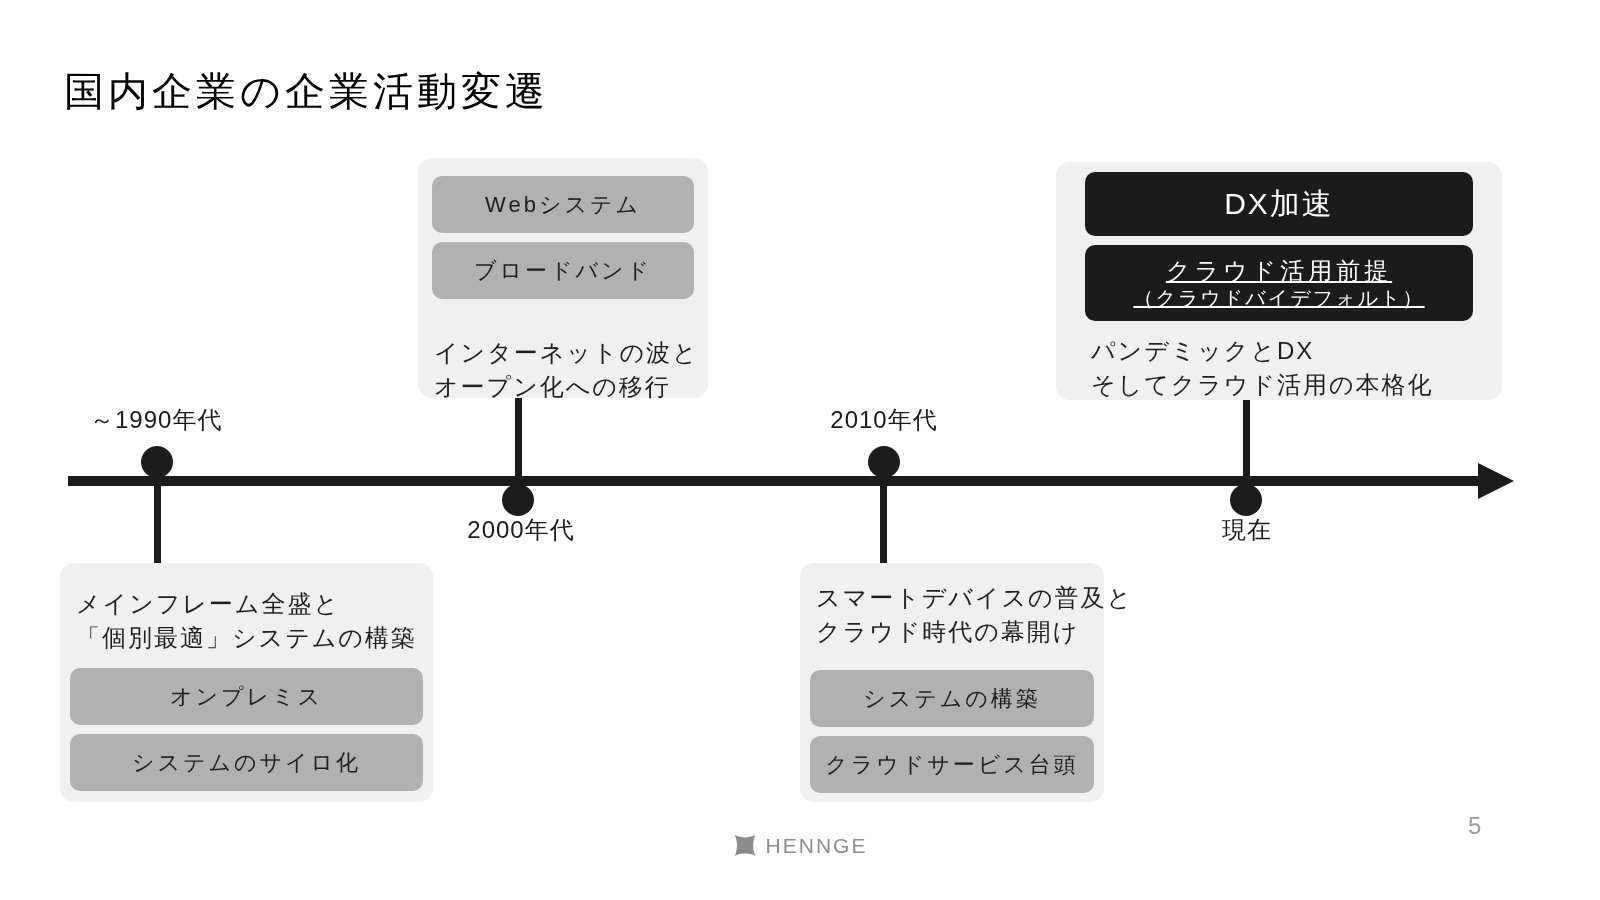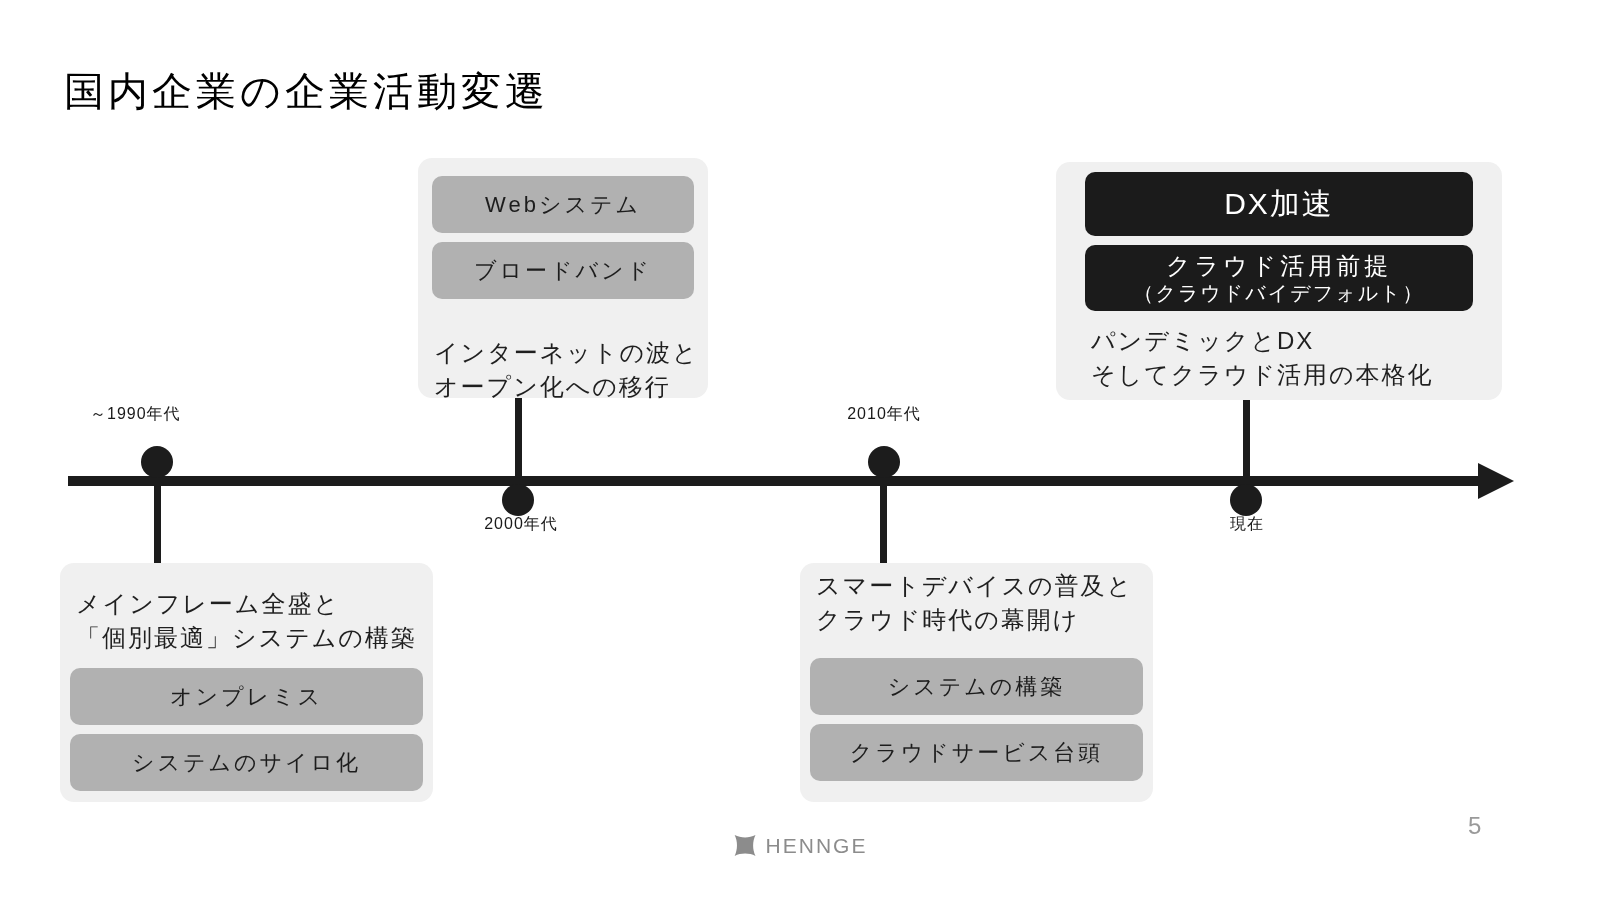--- a/index.html
+++ b/index.html
@@ -13,21 +13,21 @@
     color:#000000;font-weight:400;white-space:nowrap;
   }
   
   .tl-line{position:absolute;left:68px;top:476px;width:1415px;height:10px;background:#1c1c1c;}
   .tl-arrowhead{
     position:absolute;left:1478px;top:463px;width:0;height:0;
     border-left:36px solid #1c1c1c;border-top:18px solid transparent;border-bottom:18px solid transparent;
   }
   .tl-dot{position:absolute;width:32px;height:32px;border-radius:50%;background:#1c1c1c;}
   .tl-stem{position:absolute;width:7px;background:#1c1c1c;}
-  .tl-label{position:absolute;font-size:16px;color:#1a1a1a;white-space:nowrap;letter-spacing:1px;}
+  .tl-label{position:absolute;font-size:24px;color:#1a1a1a;white-space:nowrap;letter-spacing:1px;}
   .tl-label.centered{transform:translateX(-50%);}
   
   .era-card{
     position:absolute;background:#f0f0f0;border-radius:14px;box-sizing:border-box;
     padding:18px 14px 14px 14px;display:flex;flex-direction:column;gap:9px;
   }
   .tag-pill{
     background:#b1b1b1;border-radius:10px;height:57px;flex:0 0 auto;
     display:flex;align-items:center;justify-content:center;
     font-size:22px;letter-spacing:3px;color:#1d1d1d;white-space:nowrap;
@@ -84,40 +84,40 @@
     <div class="card-caption mt">
       <div>インターネットの波と</div>
       <div>オープン化への移行</div>
     </div>
   </div>
 
   <div class="era-card" style="left:1056px;top:162px;width:446px;height:238px;padding:10px 29px;">
     <div class="dark-pill" style="height:64px;">
       <div class="big">DX加速</div>
     </div>
-    <div class="dark-pill" style="height:66px;">
+    <div class="dark-pill" style="height:76px;text-decoration:underline;">
       <div class="mid">クラウド活用前提</div>
       <div class="small">（クラウドバイデフォルト）</div>
     </div>
     <div class="card-caption" style="margin-top:4px;padding-left:6px;">
       <div>パンデミックとDX</div>
       <div>そしてクラウド活用の本格化</div>
     </div>
   </div>
 
   <div class="era-card" style="left:60px;top:563px;width:373px;height:239px;padding:24px 10px 14px 10px;">
     <div class="card-caption" style="padding-left:6px;">
       <div>メインフレーム全盛と</div>
       <div>「個別最適」システムの構築</div>
     </div>
     <div class="tag-pill" style="margin-top:4px;">オンプレミス</div>
     <div class="tag-pill">システムのサイロ化</div>
   </div>
 
-  <div class="era-card" style="left:800px;top:563px;width:353px;height:239px;padding:6px 10px 14px 10px;">
+  <div class="era-card" style="left:800px;top:563px;width:304px;height:239px;padding:18px 10px 14px 10px;">
     <div class="card-caption" style="padding-left:6px;">
       <div>スマートデバイスの普及と</div>
       <div>クラウド時代の幕開け</div>
     </div>
     <div class="tag-pill" style="margin-top:12px;">システムの構築</div>
     <div class="tag-pill">クラウドサービス台頭</div>
   </div>
 
   <div class="footer-logo">
     <span style="display:inline-flex;">

